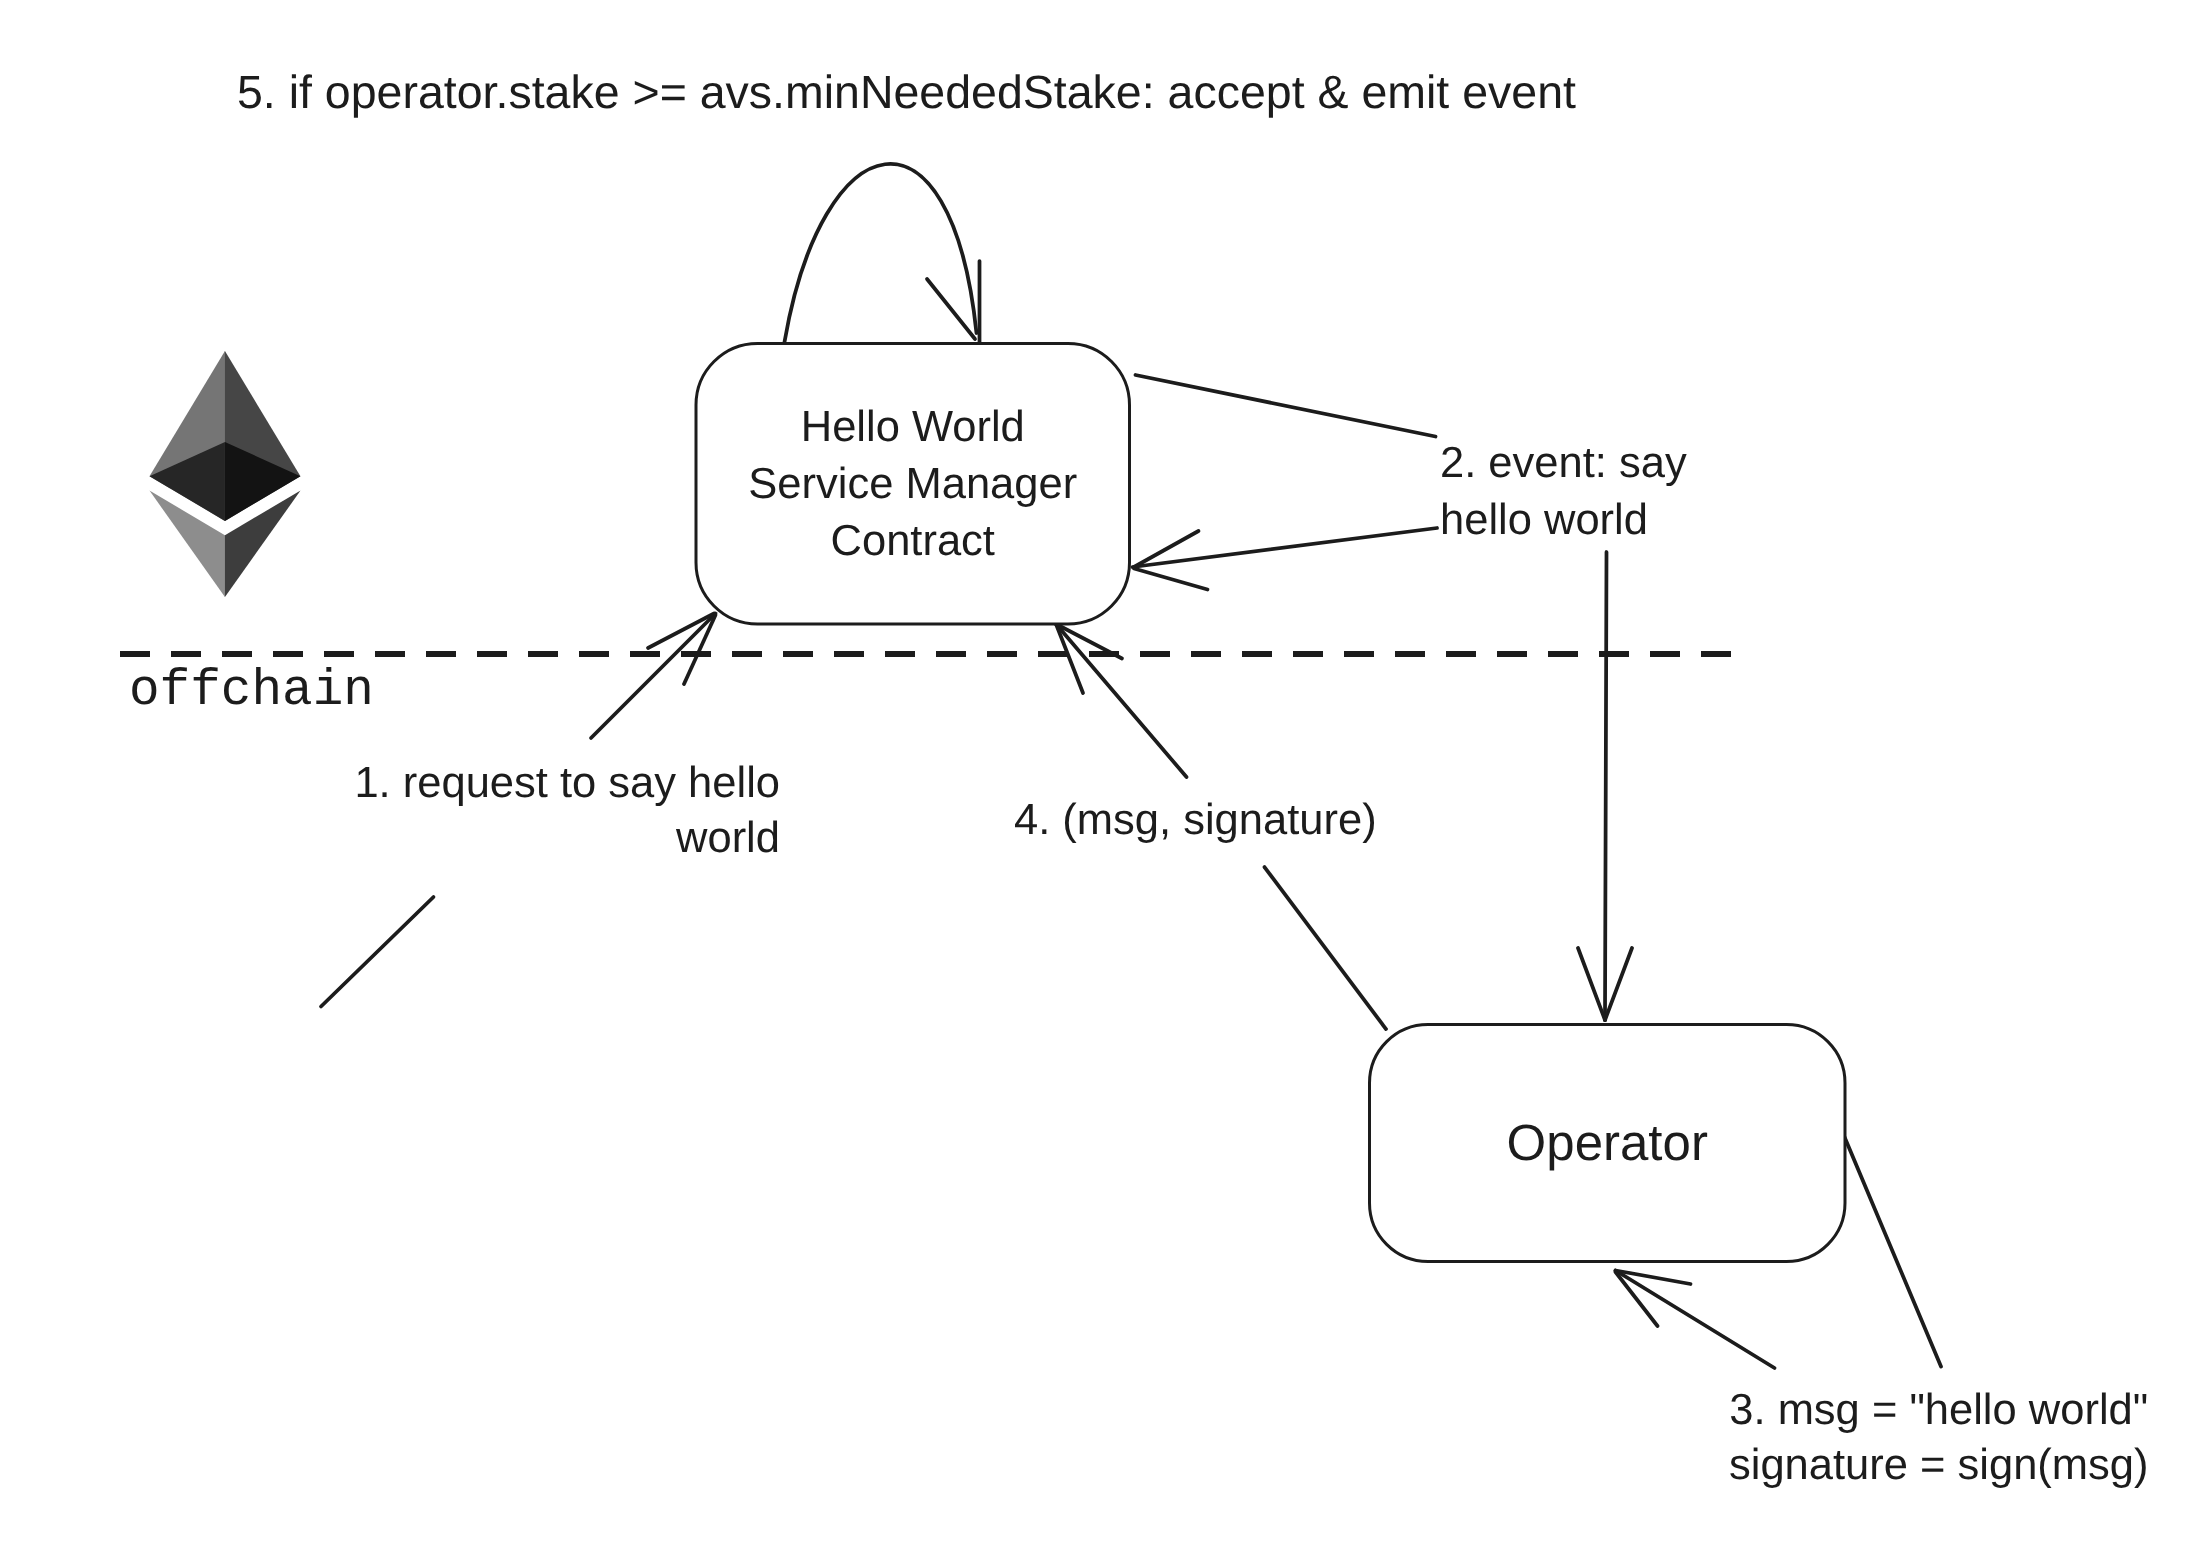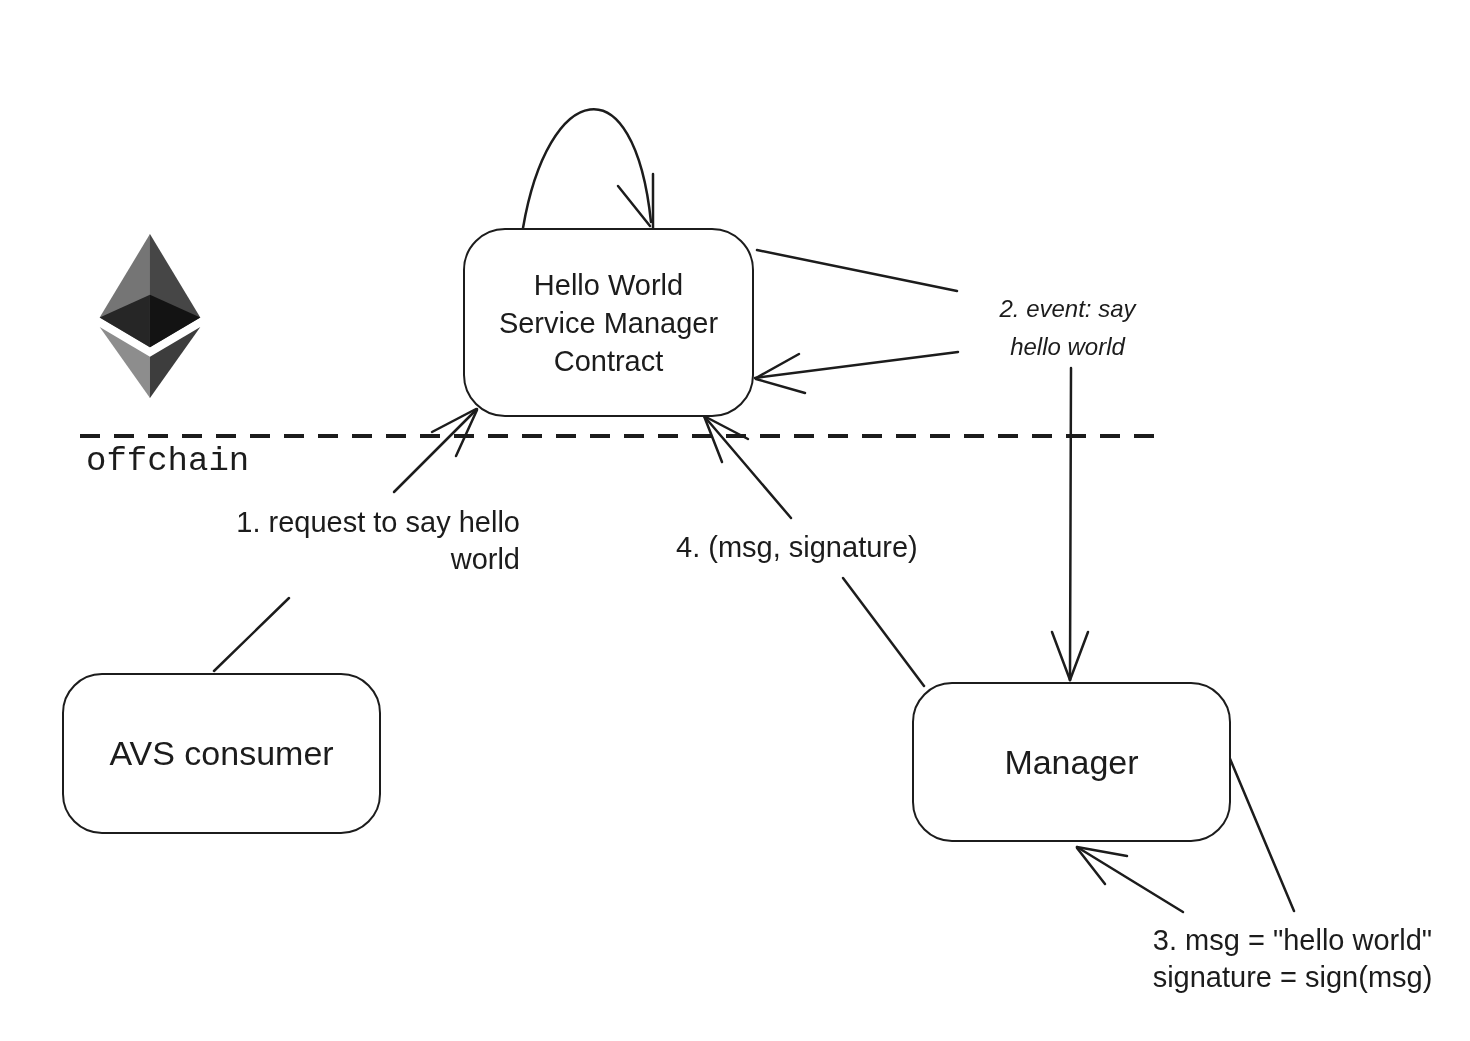--- a/index.html
+++ b/index.html
@@ -4,21 +4,21 @@
 <style>
   html,body { margin:0; padding:0; background:#ffffff; }
   .canvas {
     position:relative; width:1470px; height:1041px; background:#ffffff;
     font-family:"Liberation Sans", sans-serif; color:#1c1c1c; overflow:hidden;
   }
   .lbl { position:absolute; white-space:pre-line; }
   .title   { left:158px; top:44px;  font-size:31px; }
   .offchain{ left:86px;  top:442px; font-size:34px;font-family:Liberation Mono, monospace; }
   .l1 { left:160px;  top:504px; width:360px; text-align:right; font-size:29px; line-height:37px; }
-  .l2 { left:960px;  top:290px; width:215px; text-align:center; font-size:24px; line-height:38px;font-style:italic; }
+  .l2 { left:960px;  top:290px; width:215px; text-align:left; font-size:29px; line-height:38px; }
   .l4 { left:676px;  top:531px; font-size:29px;text-align:center; }
   .l3 { left:1125px; top:922px; width:335px; text-align:center; font-size:29px; line-height:37px; }
   .node {
     position:absolute; border:2.5px solid #1c1c1c; border-radius:42px; background:#ffffff;
     display:flex; align-items:center; justify-content:center; text-align:center;
   }
   .node-contract { left:463px; top:228px; width:287px; height:185px; font-size:29px; line-height:38px; }
   .node-avs      { left:62px;  top:673px; width:315px; height:157px; font-size:34px; border-radius:40px; }
   .node-operator { left:912px; top:682px; width:315px; height:156px; font-size:34px; border-radius:40px; }
   .node span { white-space:pre-line; }
@@ -77,34 +77,32 @@
 
   <svg class="ethlogo" viewBox="0 0 256 417">
     <polygon points="127.9,0 125.2,9.5 125.2,285.2 127.9,288 255.9,212.3" fill="#464646"></polygon>
     <polygon points="127.9,0 0,212.3 127.9,288 127.9,154.2" fill="#757575"></polygon>
     <polygon points="127.9,312.2 126.4,314.1 126.4,412.3 127.9,416.9 256,236.6" fill="#3d3d3d"></polygon>
     <polygon points="127.9,416.9 127.9,312.2 0,236.6" fill="#8d8d8d"></polygon>
     <polygon points="127.9,288 255.9,212.3 127.9,154.2" fill="#131313"></polygon>
     <polygon points="0,212.3 127.9,288 127.9,154.2" fill="#262626"></polygon>
   </svg>
 
+  <div class="lbl title">5. if operator.stake &gt;= avs.minNeededStake: accept &amp; emit event</div>
   <div class="lbl offchain">offchain</div>
   <div class="lbl l1">1. request to say hello
 world</div>
   <div class="lbl l2">2. event: say
 hello world</div>
   <div class="lbl l4">4. (msg, signature)</div>
   <div class="lbl l3">3. msg = "hello world"
 signature = sign(msg)</div>
 
   <div class="node node-contract">
     <span>Hello World
 Service Manager
 Contract</span>
   </div>
-  <div class="node node-avs">
-    <span>AVS consumer</span>
-  </div>
   <div class="node node-operator">
-    <span>Manager</span>
+    <span>Operator</span>
   </div>
 
 </div>
 
 </body></html>

